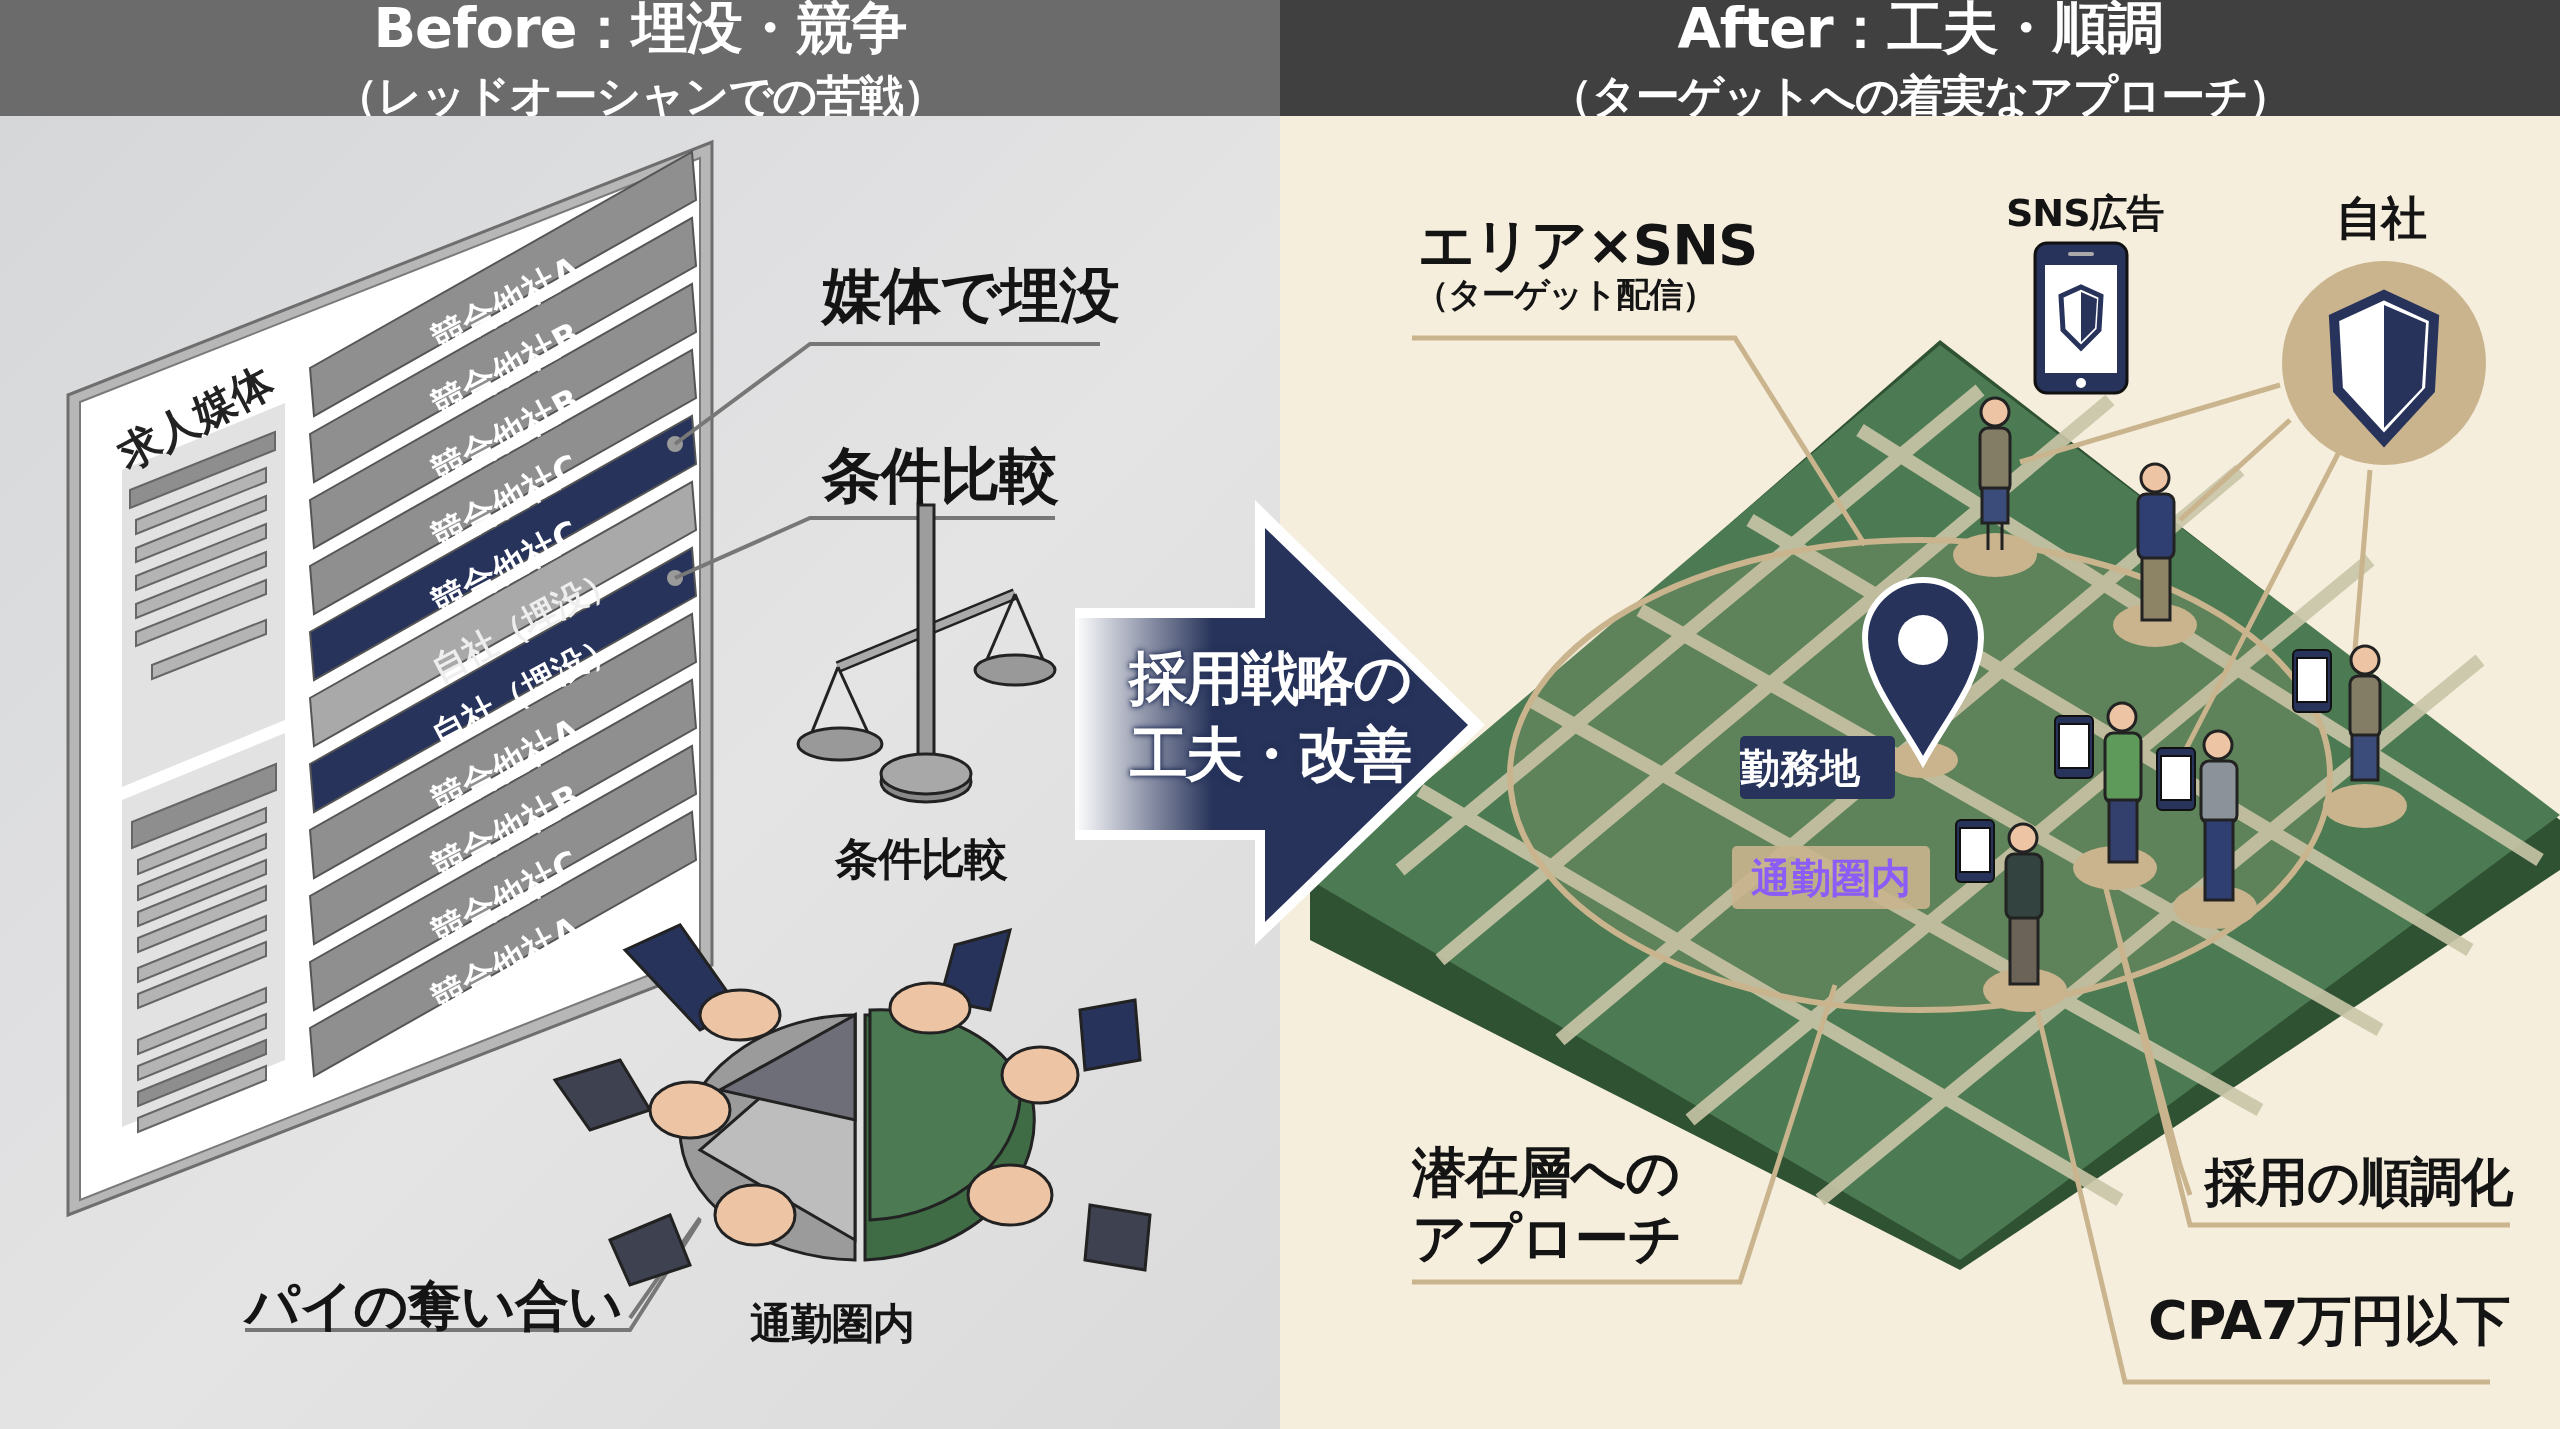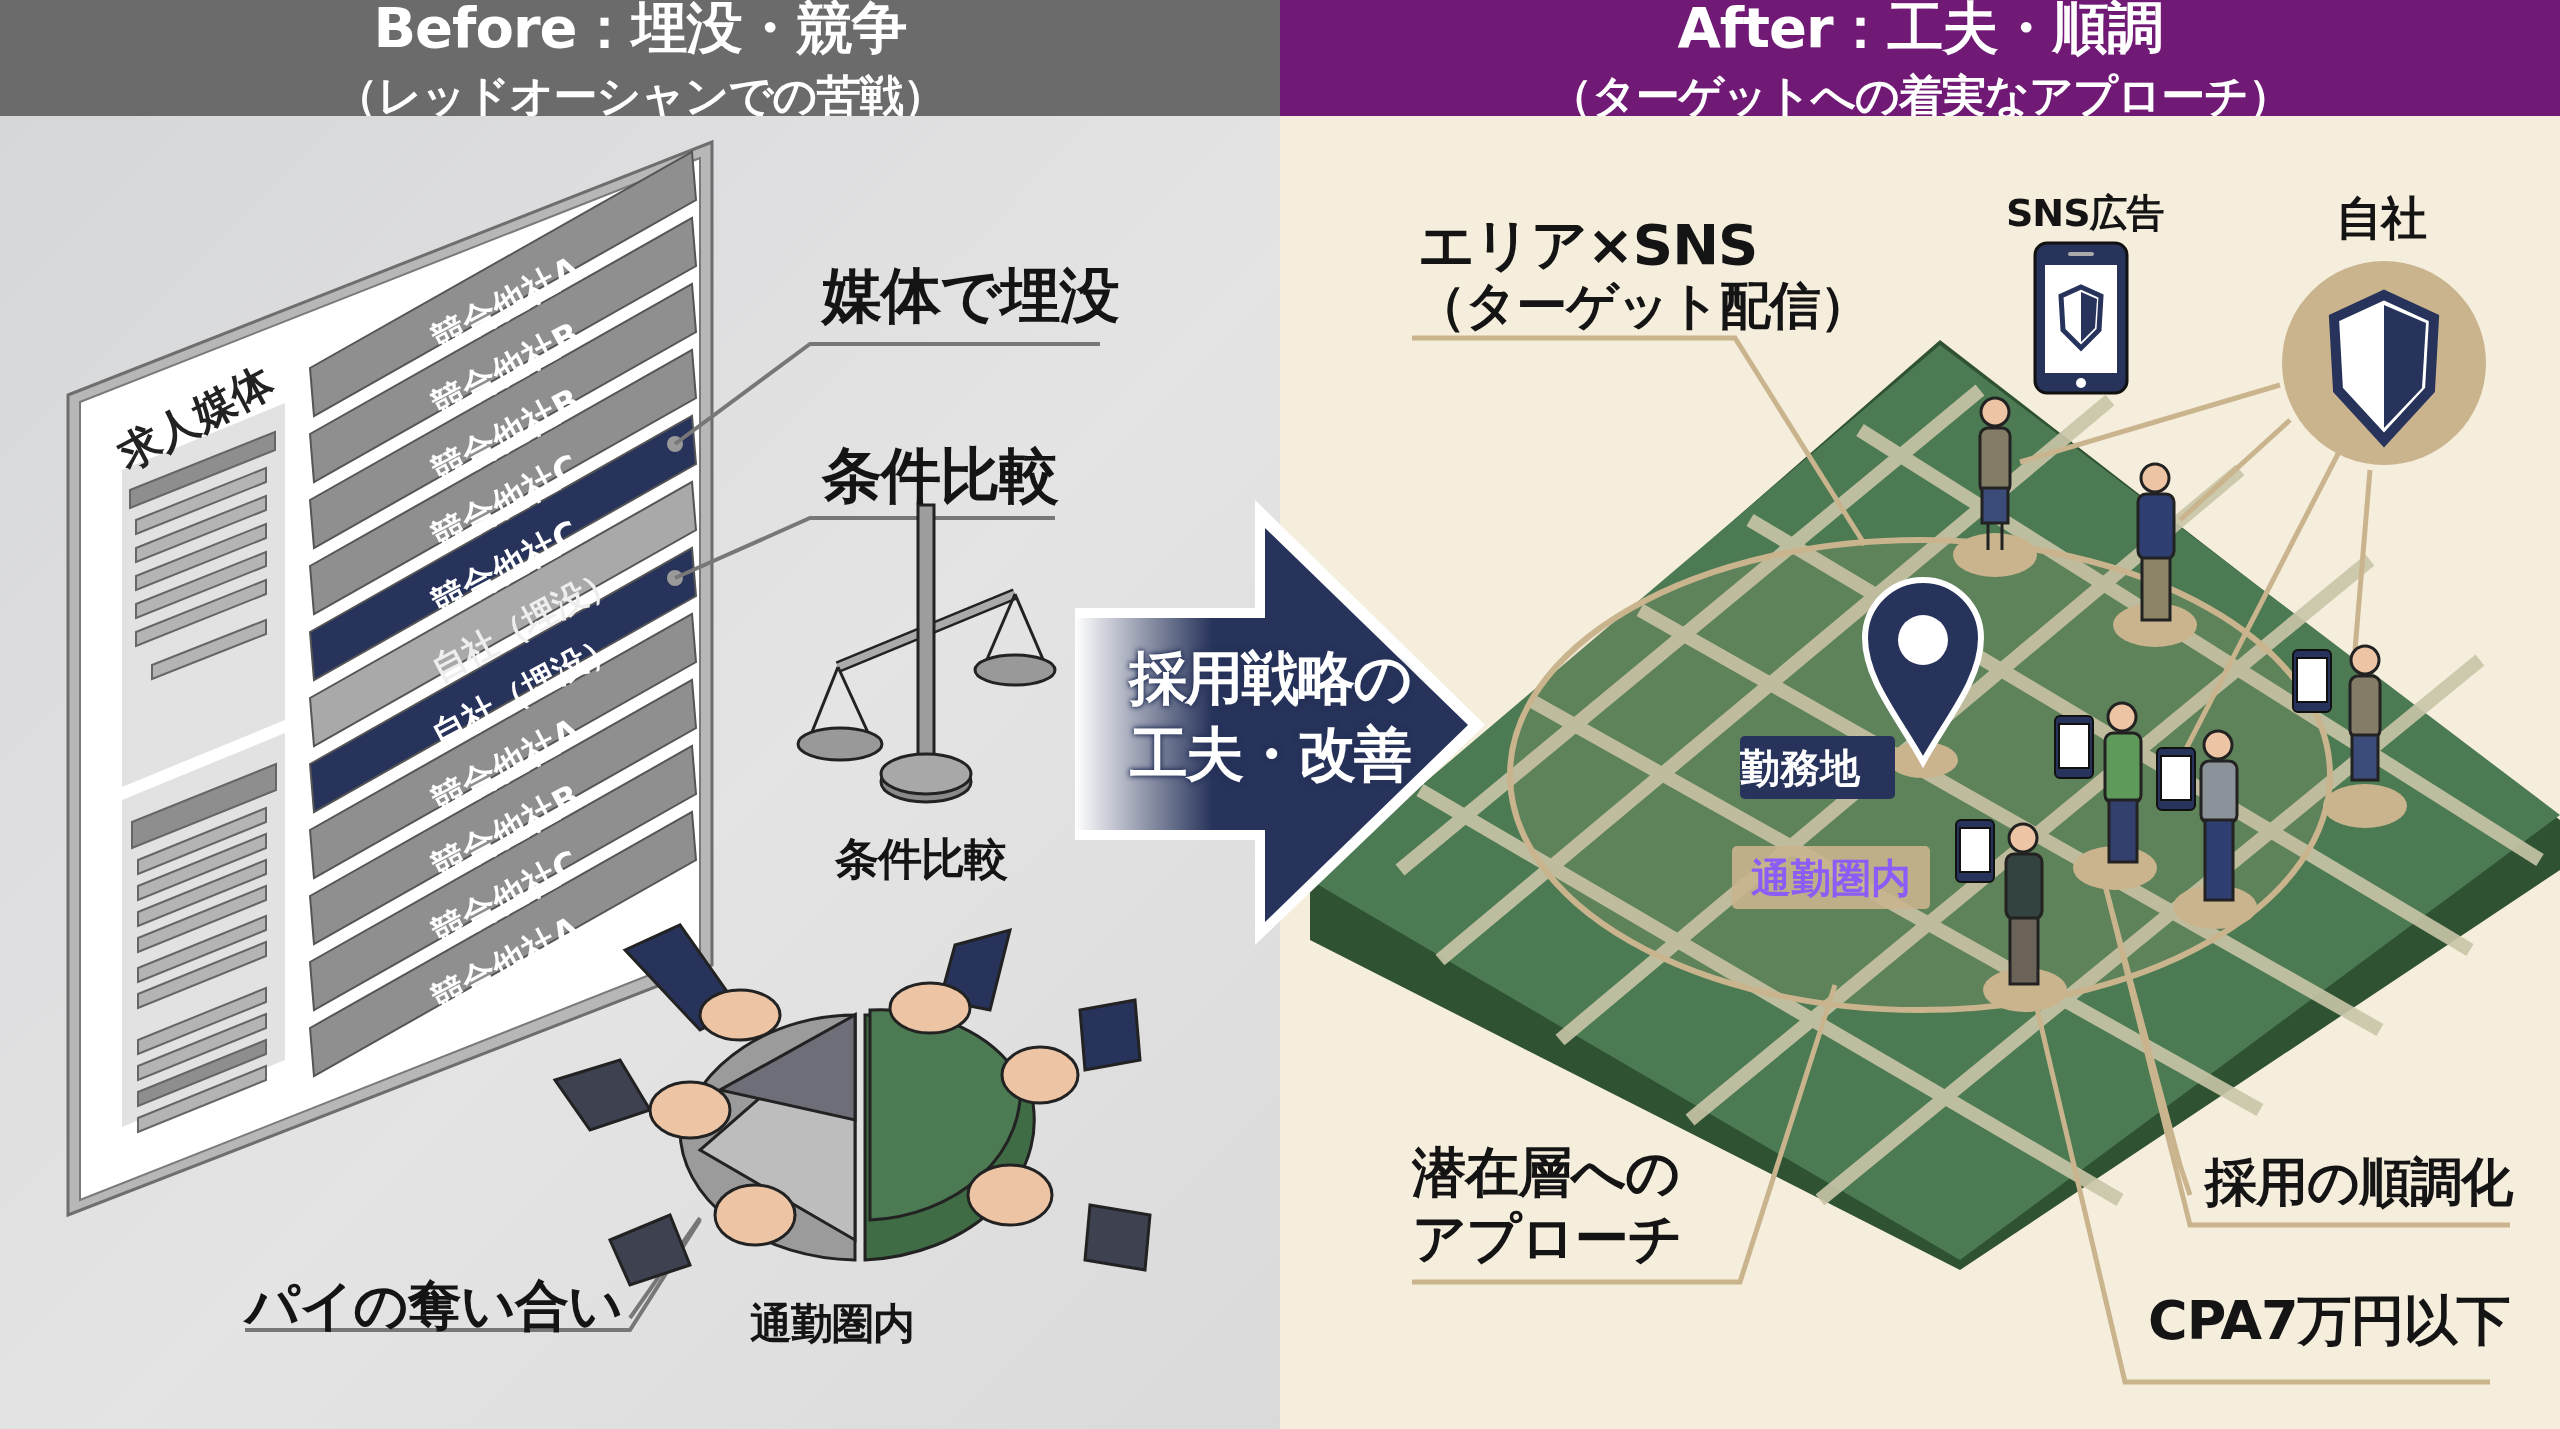--- a/index.html
+++ b/index.html
@@ -3,21 +3,21 @@
 <meta charset="utf-8">
 <style>
   html, body { margin:0; padding:0; }
   body { width:2560px; height:1429px; position:relative; overflow:hidden;
     font-family:"DejaVu Sans", "Liberation Sans", sans-serif; }
   .abs { position:absolute; }
   .header { position:absolute; top:0; height:116px; display:flex; align-items:center; justify-content:center;
     color:#fff; font-weight:bold; font-size:56px; letter-spacing:-1px;flex-direction:column; }
   .header .sub { font-size:44px; font-weight:bold; }
   #hdr-left { left:0; width:1280px; background:#6b6b6b; }
-  #hdr-right { left:1280px; width:1280px; background:#701a75; }
+  #hdr-right { left:1280px; width:1280px; background:#404040; }
   #panel-left { left:0; top:116px; width:1280px; height:1313px;
     background:linear-gradient(135deg,#d6d7d9 0%,#e4e4e5 55%,#dadadb 100%); }
   #panel-right { left:1280px; top:116px; width:1280px; height:1313px; background:#f6eedd; }
   .callout-text { font-size:58px; font-weight:bold; color:#141414; white-space:nowrap; letter-spacing:-1px; }
   svg text { font-family:"DejaVu Sans", "Liberation Sans", sans-serif; }
 </style>
 </head>
 <body>
 
 <div id="hdr-left" class="header">
@@ -276,21 +276,21 @@
   </defs>
   <polygon points="15,118 195,118 195,10 425,235 195,455 195,350 15,350" fill="#fff"></polygon>
   <polygon points="15,128 205,128 205,38 408,235 205,432 205,340 15,340" fill="url(#arrowGrad)"></polygon>
 </svg>
 <div class="abs" style="left:1105px;top:640px;width:330px;text-align:center;color:#fff;font-weight:bold;font-size:58px;line-height:76px;letter-spacing:-2px;text-shadow:0 0 6px #27335a,0 0 4px #27335a;">
   <div>採用戦略の</div>
   <div>工夫・改善</div>
 </div>
 
 <div class="abs callout-text" style="left:1418px;top:208px;font-size:56px">エリア×SNS</div>
-<div class="abs callout-text" style="left:1415px;top:272px;font-size:51px">（ターゲット配信）</div>
+<div class="abs callout-text" style="left:1415px;top:272px;font-size:34px">（ターゲット配信）</div>
 <div class="abs callout-text" style="left:2006px;top:188px;font-size:38px">SNS広告</div>
 <div class="abs callout-text" style="left:2336px;top:188px;font-size:46px">自社</div>
 <div class="abs" style="left:1740px;top:738px;width:155px;text-align:left;color:#fff;font-weight:bold;font-size:40px;line-height:60px">勤務地</div>
 <div class="abs" style="left:1732px;top:848px;width:198px;text-align:center;color:#8b5cf6;font-weight:bold;font-size:40px;line-height:60px">通勤圏内</div>
 <div class="abs callout-text" style="left:1412px;top:1140px;font-size:54px;line-height:66px">
   <div>潜在層への</div>
   <div>アプローチ</div>
 </div>
 <div class="abs callout-text" style="left:2205px;top:1148px;font-size:52px">採用の順調化</div>
 <div class="abs callout-text" style="left:2148px;top:1285px;font-size:54px">CPA7万円以下</div>

